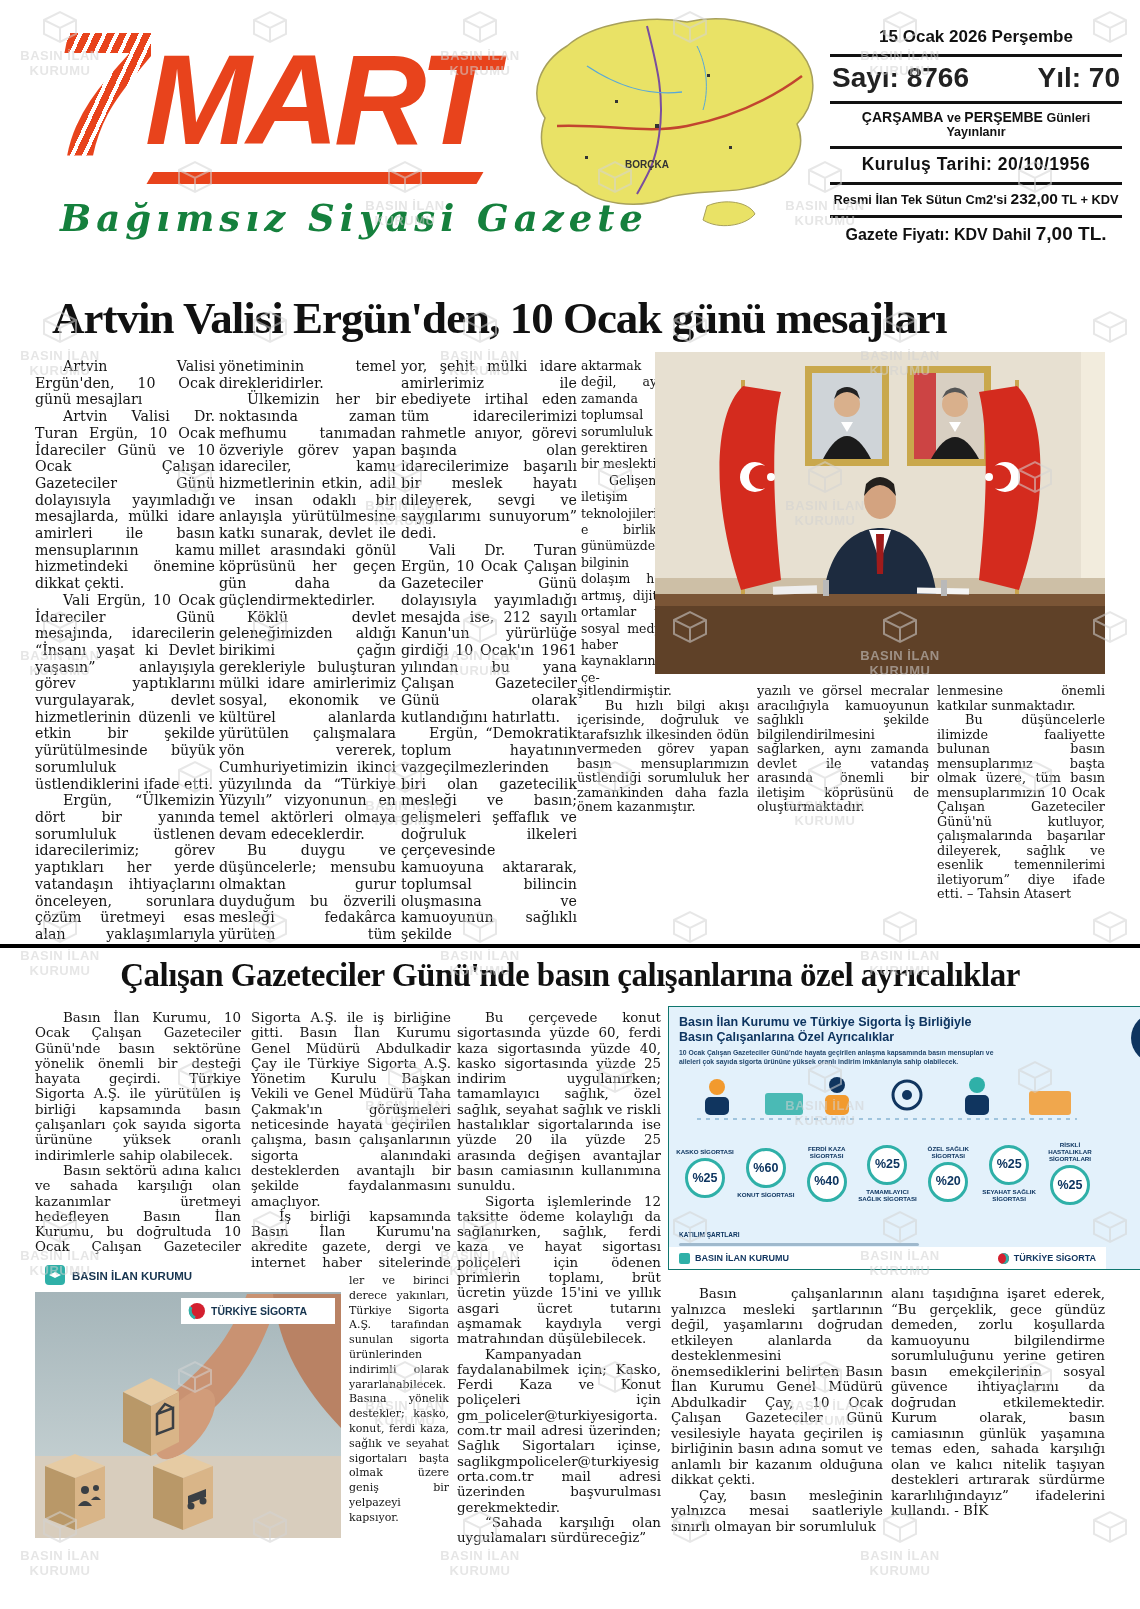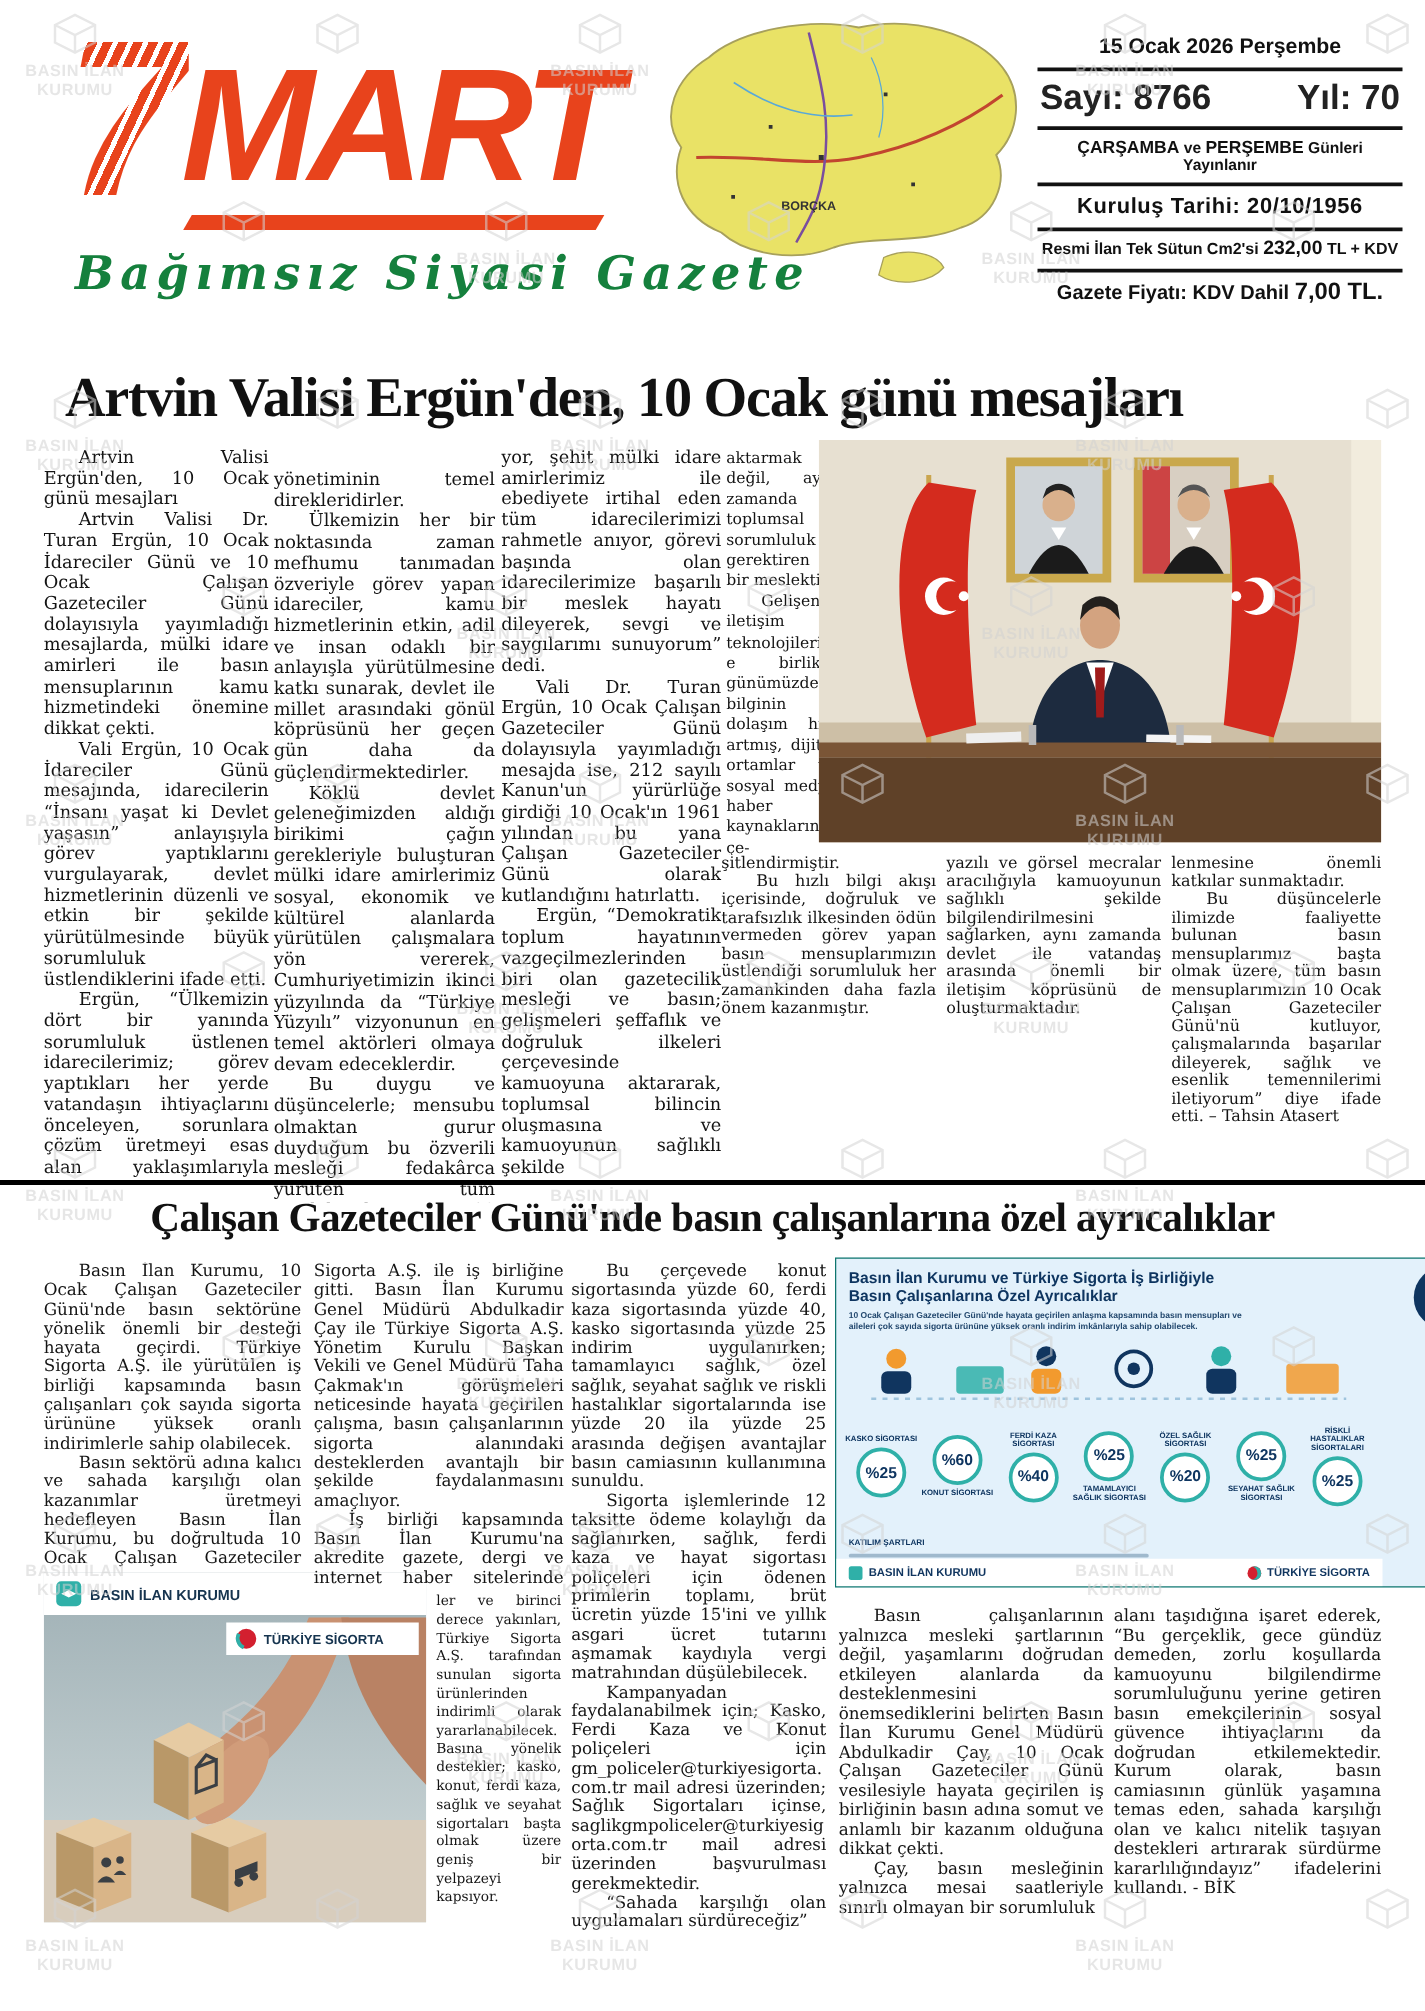--- a/index.html
+++ b/index.html
@@ -148,21 +148,21 @@
 
   <h1 class="h1">Artvin Valisi Ergün'den, 10 Ocak günü mesajları</h1>
 
   <section class="art1">
     <div class="col a1col" style="left:0;top:6px;width:180px;height:586px;">
         <p>Artvin Valisi Ergün'den, 10 Ocak günü mesajları</p>
         <p>Artvin Valisi Dr. Turan Ergün, 10 Ocak İdareciler Günü ve 10 Ocak Çalışan Gazeteciler Günü dolayısıyla yayımladığı mesajlarda, mülki idare amirleri ile basın mensuplarının kamu hizmetindeki önemine dikkat çekti.</p>
         <p>Vali Ergün, 10 Ocak İdareciler Günü mesajında, idarecilerin “İnsanı yaşat ki Devlet yaşasın” anlayışıyla görev yaptıklarını vurgulayarak, devlet hizmetlerinin düzenli ve etkin bir şekilde yürütülmesinde büyük sorumluluk üstlendiklerini ifade etti.</p>
         <p>Ergün, “Ülkemizin dört bir yanında sorumluluk üstlenen idarecilerimiz; görev yaptıkları her yerde vatandaşın ihtiyaçlarını önceleyen, sorunlara çözüm üretmeyi esas alan yaklaşımlarıyla kamu</p>
       </div>
-    <div class="col a1col" style="left:184px;top:24px;width:177px;height:586px;">
+    <div class="col a1col" style="left:184px;top:6px;width:177px;height:586px;">
         <p class="noind">yönetiminin temel direkleridirler.</p>
         <p>Ülkemizin her bir noktasında zaman mefhumu tanımadan özveriyle görev yapan idareciler, kamu hizmetlerinin etkin, adil ve insan odaklı bir anlayışla yürütülmesine katkı sunarak, devlet ile millet arasındaki gönül köprüsünü her geçen gün daha da güçlendirmektedirler.</p>
         <p>Köklü devlet geleneğimizden aldığı birikimi çağın gerekleriyle buluşturan mülki idare amirlerimiz sosyal, ekonomik ve kültürel alanlarda yürütülen çalışmalara yön vererek, Cumhuriyetimizin ikinci yüzyılında da “Türkiye Yüzyılı” vizyonunun en temel aktörleri olmaya devam edeceklerdir.</p>
         <p>Bu duygu ve düşüncelerle; mensubu olmaktan gurur duyduğum bu özverili mesleği fedakârca yürüten tüm meslektaşlarımın 10 Ocak İdareciler Günü'nü kutlu-</p>
       </div>
     <div class="col a1col" style="left:366px;top:6px;width:176px;height:586px;">
         <p class="noind">yor, şehit mülki idare amirlerimiz ile ebediyete irtihal eden tüm idarecilerimizi rahmetle anıyor, görevi başında olan idarecilerimize başarılı bir meslek hayatı dileyerek, sevgi ve saygılarımı sunuyorum” dedi.</p>
         <p>Vali Dr. Turan Ergün, 10 Ocak Çalışan Gazeteciler Günü dolayısıyla yayımladığı mesajda ise, 212 sayılı Kanun'un yürürlüğe girdiği 10 Ocak'ın 1961 yılından bu yana Çalışan Gazeteciler Günü olarak kutlandığını hatırlattı.</p>
         <p>Ergün, “Demokratik toplum hayatının vazgeçilmezlerinden biri olan gazetecilik mesleği ve basın; gelişmeleri şeffaflık ve doğruluk ilkeleri çerçevesinde kamuoyuna aktararak, toplumsal bilincin oluşmasına ve kamuoyunun sağlıklı şekilde bilgilendirilmesine katkı sunmaktadır.</p>
       </div>

